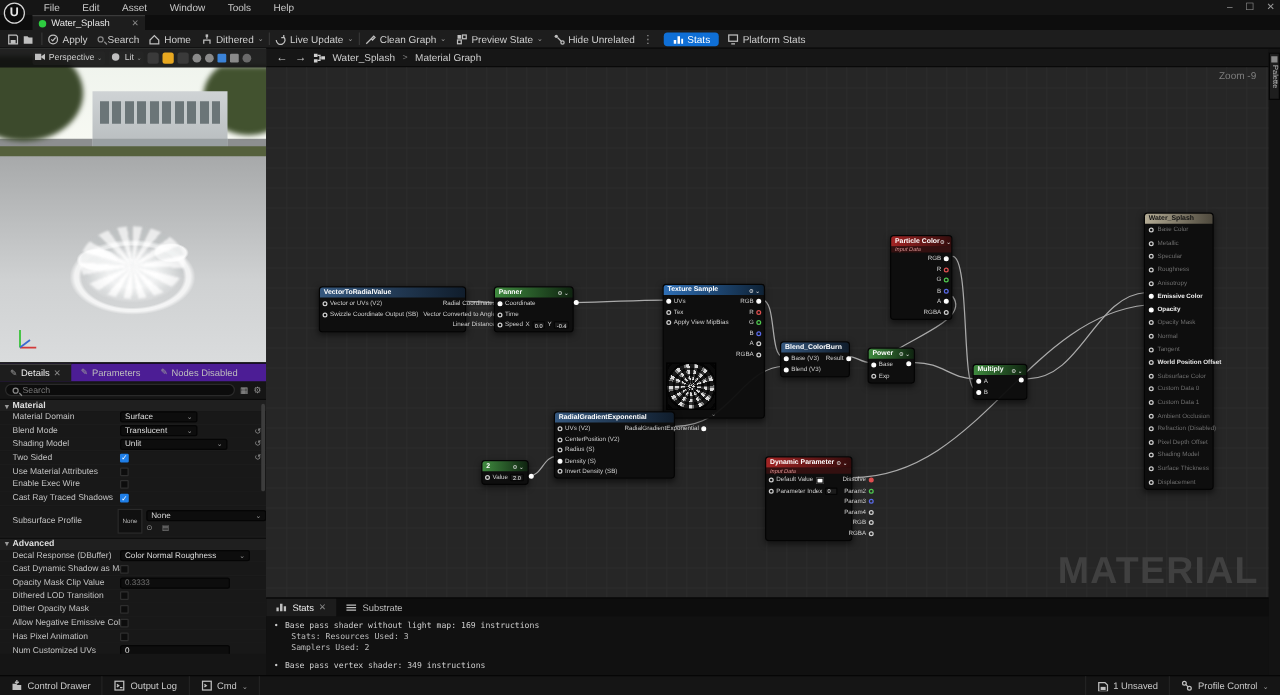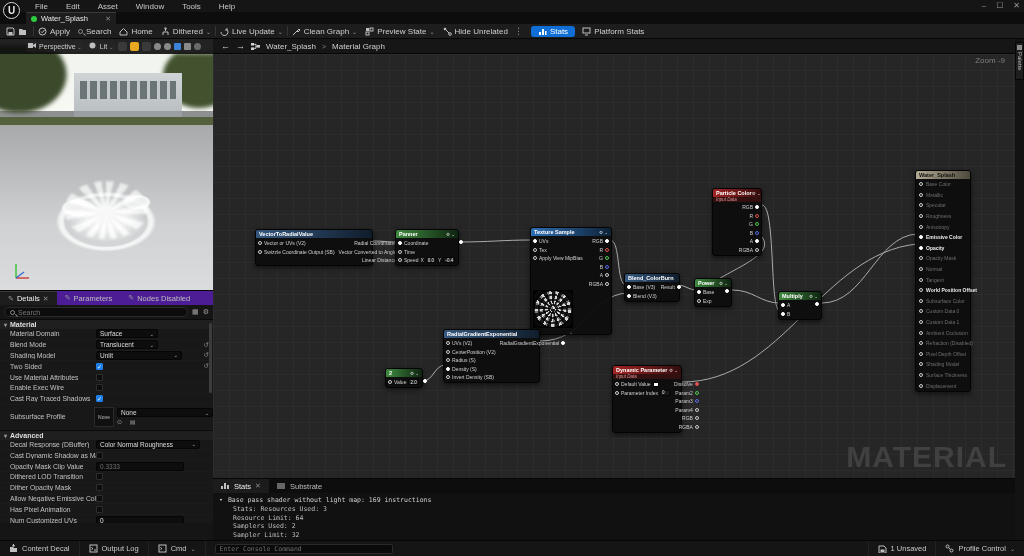--- a/index.html
+++ b/index.html
@@ -963,23 +963,21 @@
           </span>
         <span>Substrate</span>
       </div>
     </div>
     <div class="st-body" id="stats-body">
         <div class="st-bullet">
           <span>•</span>
           <span>Base pass shader without light map: 169 instructions</span>
         </div>
         <div class="st-detail">Stats: Resources Used: 3</div>
-        <div class="st-detail">Resource Limit: 64</div>
         <div class="st-detail">Samplers Used: 2</div>
-        <div class="st-detail">Sampler Limit: 32</div>
         <div class="st-gap"></div>
         <div class="st-bullet">
           <span>•</span>
           <span>Base pass vertex shader: 349 instructions</span>
         </div>
       </div>
   </div>
 
   <div id="side-strip"></div>
   <div id="palette-tab">
@@ -988,43 +986,40 @@
   </div>
 
   <div id="statusbar">
     <div class="sb-item">
       <span class="gi">
           <svg width="9" height="9">
             <path d="M1 3h3l1 1h3v4H1z" fill="#bfbfbf"></path>
             <path d="M4.5 0v2M3 1.5l1.5 1L6 1.5" stroke="#bfbfbf" fill="none"></path>
           </svg>
         </span>
-      <span>Content Decal</span>
+      <span>Control Drawer</span>
     </div>
     <div class="sb-item">
       <span class="gi">
           <svg width="9" height="9">
             <rect x="1" y="1" width="7" height="7" fill="none" stroke="#bfbfbf"></rect>
             <path d="M2.5 3.5l1.5 1-1.5 1M5 6h2" stroke="#bfbfbf" fill="none"></path>
           </svg>
         </span>
       <span>Output Log</span>
     </div>
     <div class="sb-item">
       <span class="gi">
           <svg width="9" height="9">
             <rect x="1" y="1" width="7" height="7" fill="none" stroke="#bfbfbf"></rect>
             <path d="M2.5 3.5l1.5 1-1.5 1" stroke="#bfbfbf" fill="none"></path>
           </svg>
         </span>
       <span>Cmd</span>
       <span class="car" style="font-size:6px;color:#999">⌄</span>
-    </div>
-    <div class="sb-item" style="border-right:none">
-      <div class="console-input">Enter Console Command</div>
     </div>
     <div class="sb-right">
       <div class="sb-item" style="border-right:none;border-left:1px solid #222">
         <span class="gi">
             <svg width="9" height="9">
               <path d="M1 2h5l2 2v5H1z" fill="none" stroke="#bfbfbf"></path>
               <rect x="2.5" y="5.5" width="4" height="2.5" fill="#bfbfbf"></rect>
             </svg>
           </span>
         <span>1 Unsaved</span>

